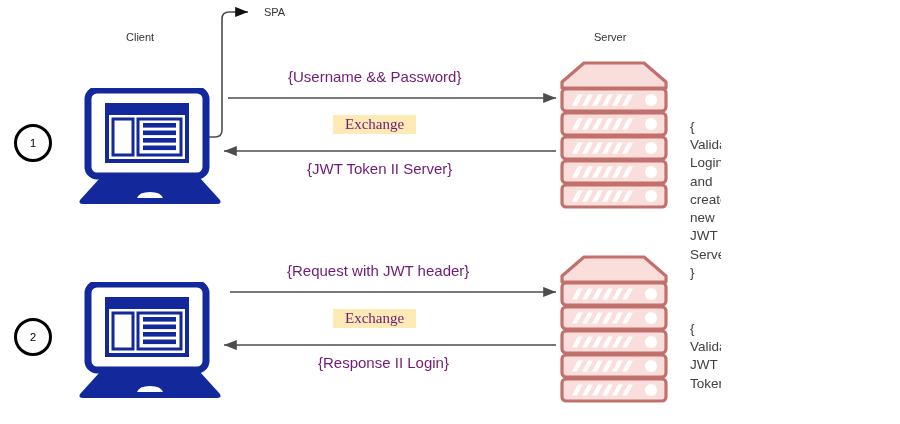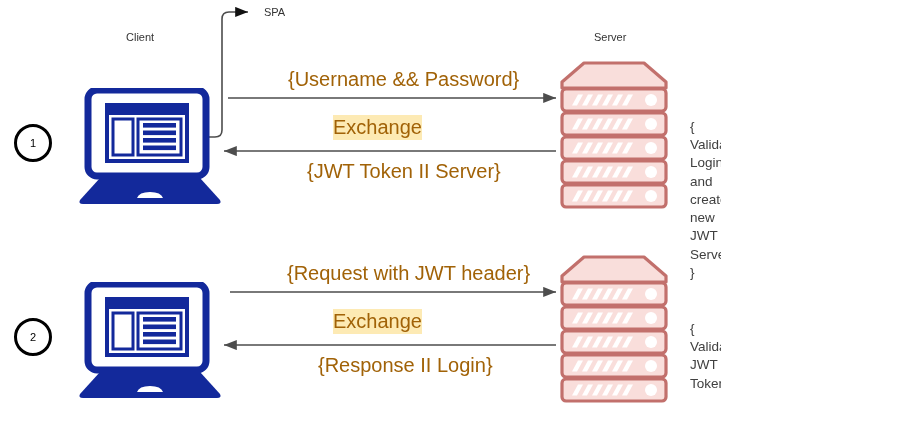--- a/index.html
+++ b/index.html
@@ -46,29 +46,30 @@
 
   
   .laptop { position: absolute; }
 
   
   .server { position: absolute; }
 
   
   .flow-label {
     position: absolute;
-    font-size: 20px;
-    color: #a16207;
+    font-size: 15px;
+    color: #701a75;
     white-space: nowrap;
     text-align: right;
     font-family: "Liberation Sans", sans-serif;
   }
   .flow-label.exchange {
     background: #fdeab4;
-    padding: 1px 0;
+    padding: 1px 12px;
+    font-family: Liberation Serif, serif;
   }
 
   
   .note {
     position: absolute;
     font-size: 13.5px;
     color: #404040;
     line-height: 1.35;
     font-family: "Liberation Sans", sans-serif;
   }

